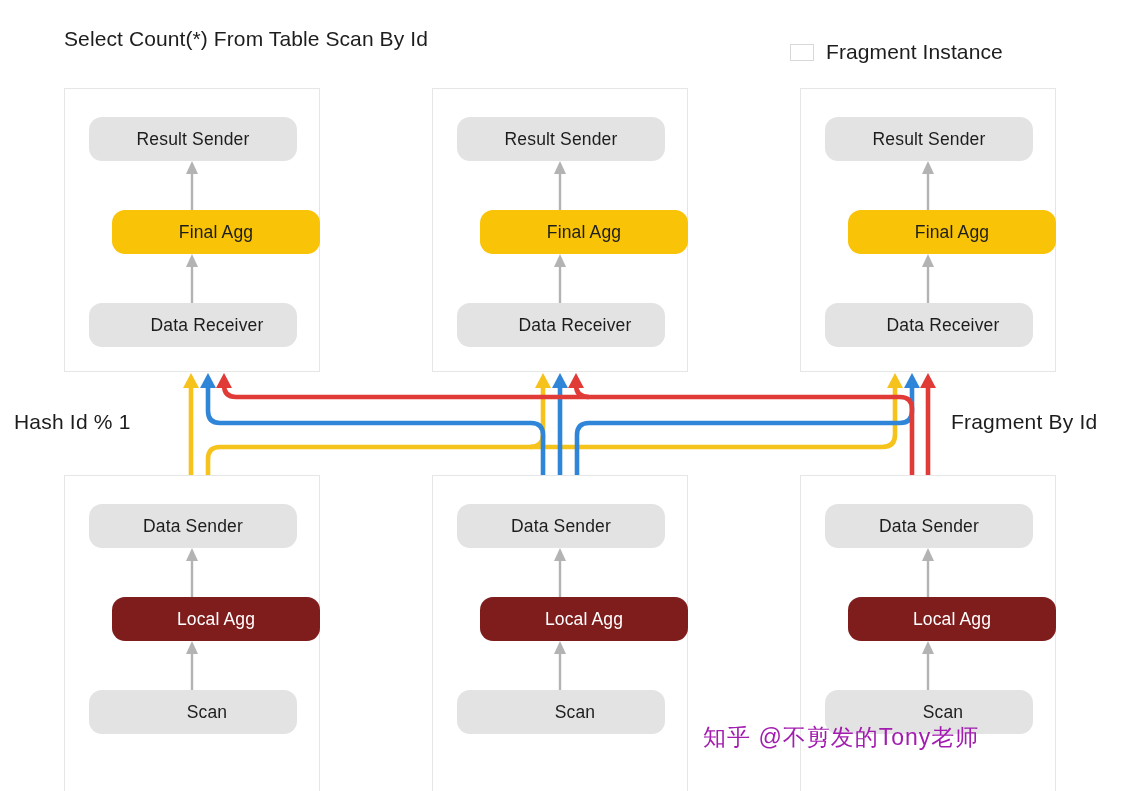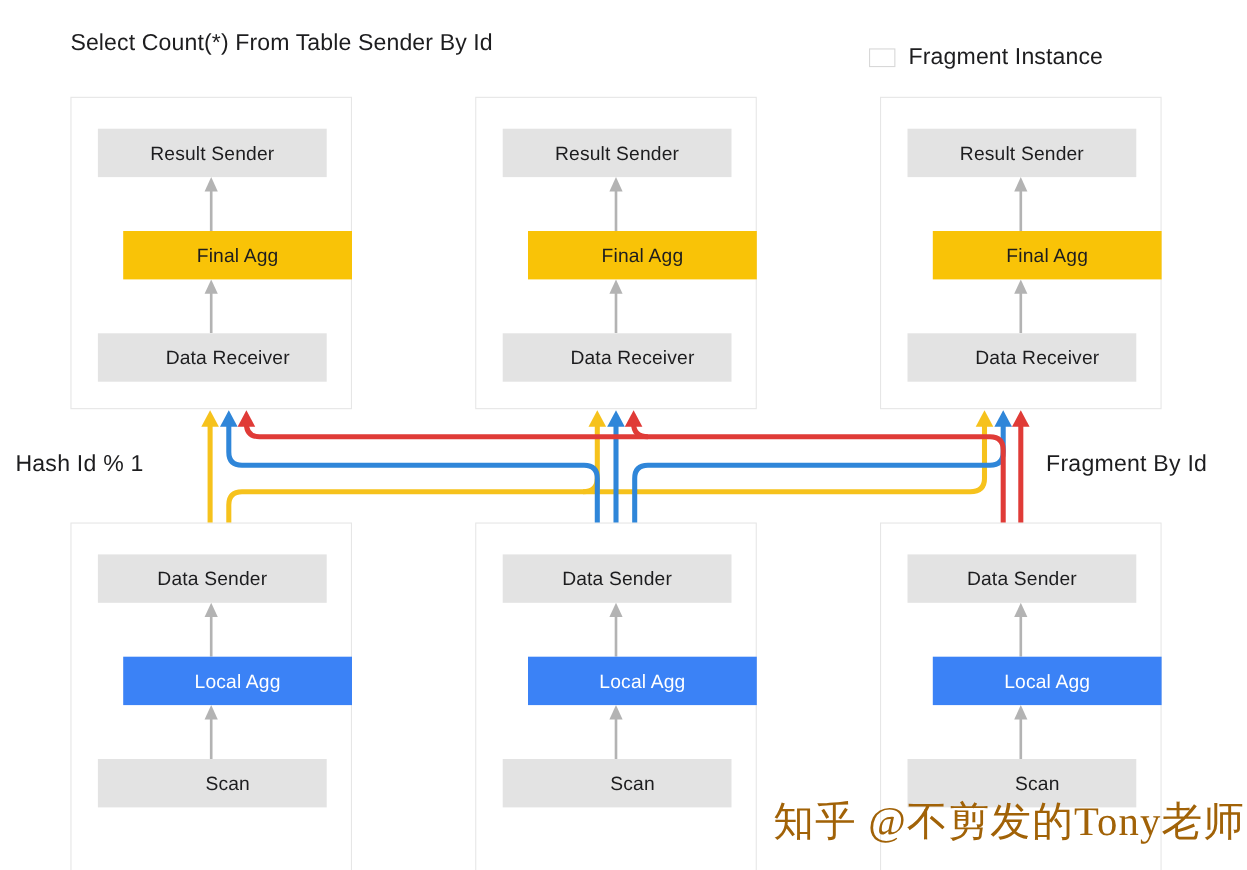--- a/index.html
+++ b/index.html
@@ -33,49 +33,49 @@
   .fragment.top{top:88px;height:284px;}
   .fragment.bottom{top:475px;height:344px;}
   .col-0{left:64px;}
   .col-1{left:432px;}
   .col-2{left:800px;}
 
   
   .op{
     position:absolute;left:24px;width:208px;height:44px;
     display:flex;align-items:center;justify-content:center;
-    font-size:17.5px;letter-spacing:.15px;box-sizing:border-box;
+    font-size:17.5px;letter-spacing:.15px;box-sizing:border-box;border-radius:13px;
   }
   .op.gray{background:#e3e3e3;color:#1d1d1f;}
   .op.amber{background:#f9c307;color:#1d1d1f;}
-  .op.teal{background:#3b82f6;color:#ffffff;}
+  .op.teal{background:#7f1d1d;color:#ffffff;}
   .op.slot-0{top:28px;}
   .op.slot-1{top:121px;margin-left:23px;}
   .op.slot-2{top:214px;padding-left:28px;}
 
   
   .inner-arrow{position:absolute;left:50%;transform:translateX(-50%);width:14px;}
   .inner-arrow.a0{top:72px;height:49px;}
   .inner-arrow.a1{top:165px;height:49px;}
   .inner-arrow svg{display:block;}
 
   
   #watermark{
-    position:absolute;left:703px;top:722px;font-size:37px;color:#a16207;
+    position:absolute;left:703px;top:722px;font-size:23px;color:#a21caf;
     letter-spacing:1px;white-space:nowrap;
-    font-family:Liberation Serif, serif;
+    font-family:Liberation Sans, sans-serif;
   }
   #wiring{position:absolute;left:0;top:0;width:1134px;height:791px;pointer-events:none;}
 </style>
 </head>
 <body>
 
 <div class="canvas">
 
-  <div id="page-title">Select Count(*) From Table Sender By Id</div>
+  <div id="page-title">Select Count(*) From Table Scan By Id</div>
 
   <div id="legend">
     <span class="swatch"></span>
     <span class="legend-label">Fragment Instance</span>
   </div>
 
   <div class="side-label" id="label-hash">Hash Id % 1</div>
   <div class="side-label" id="label-shuffle">Fragment By Id</div>
 
   <div class="fragment top col-0">

